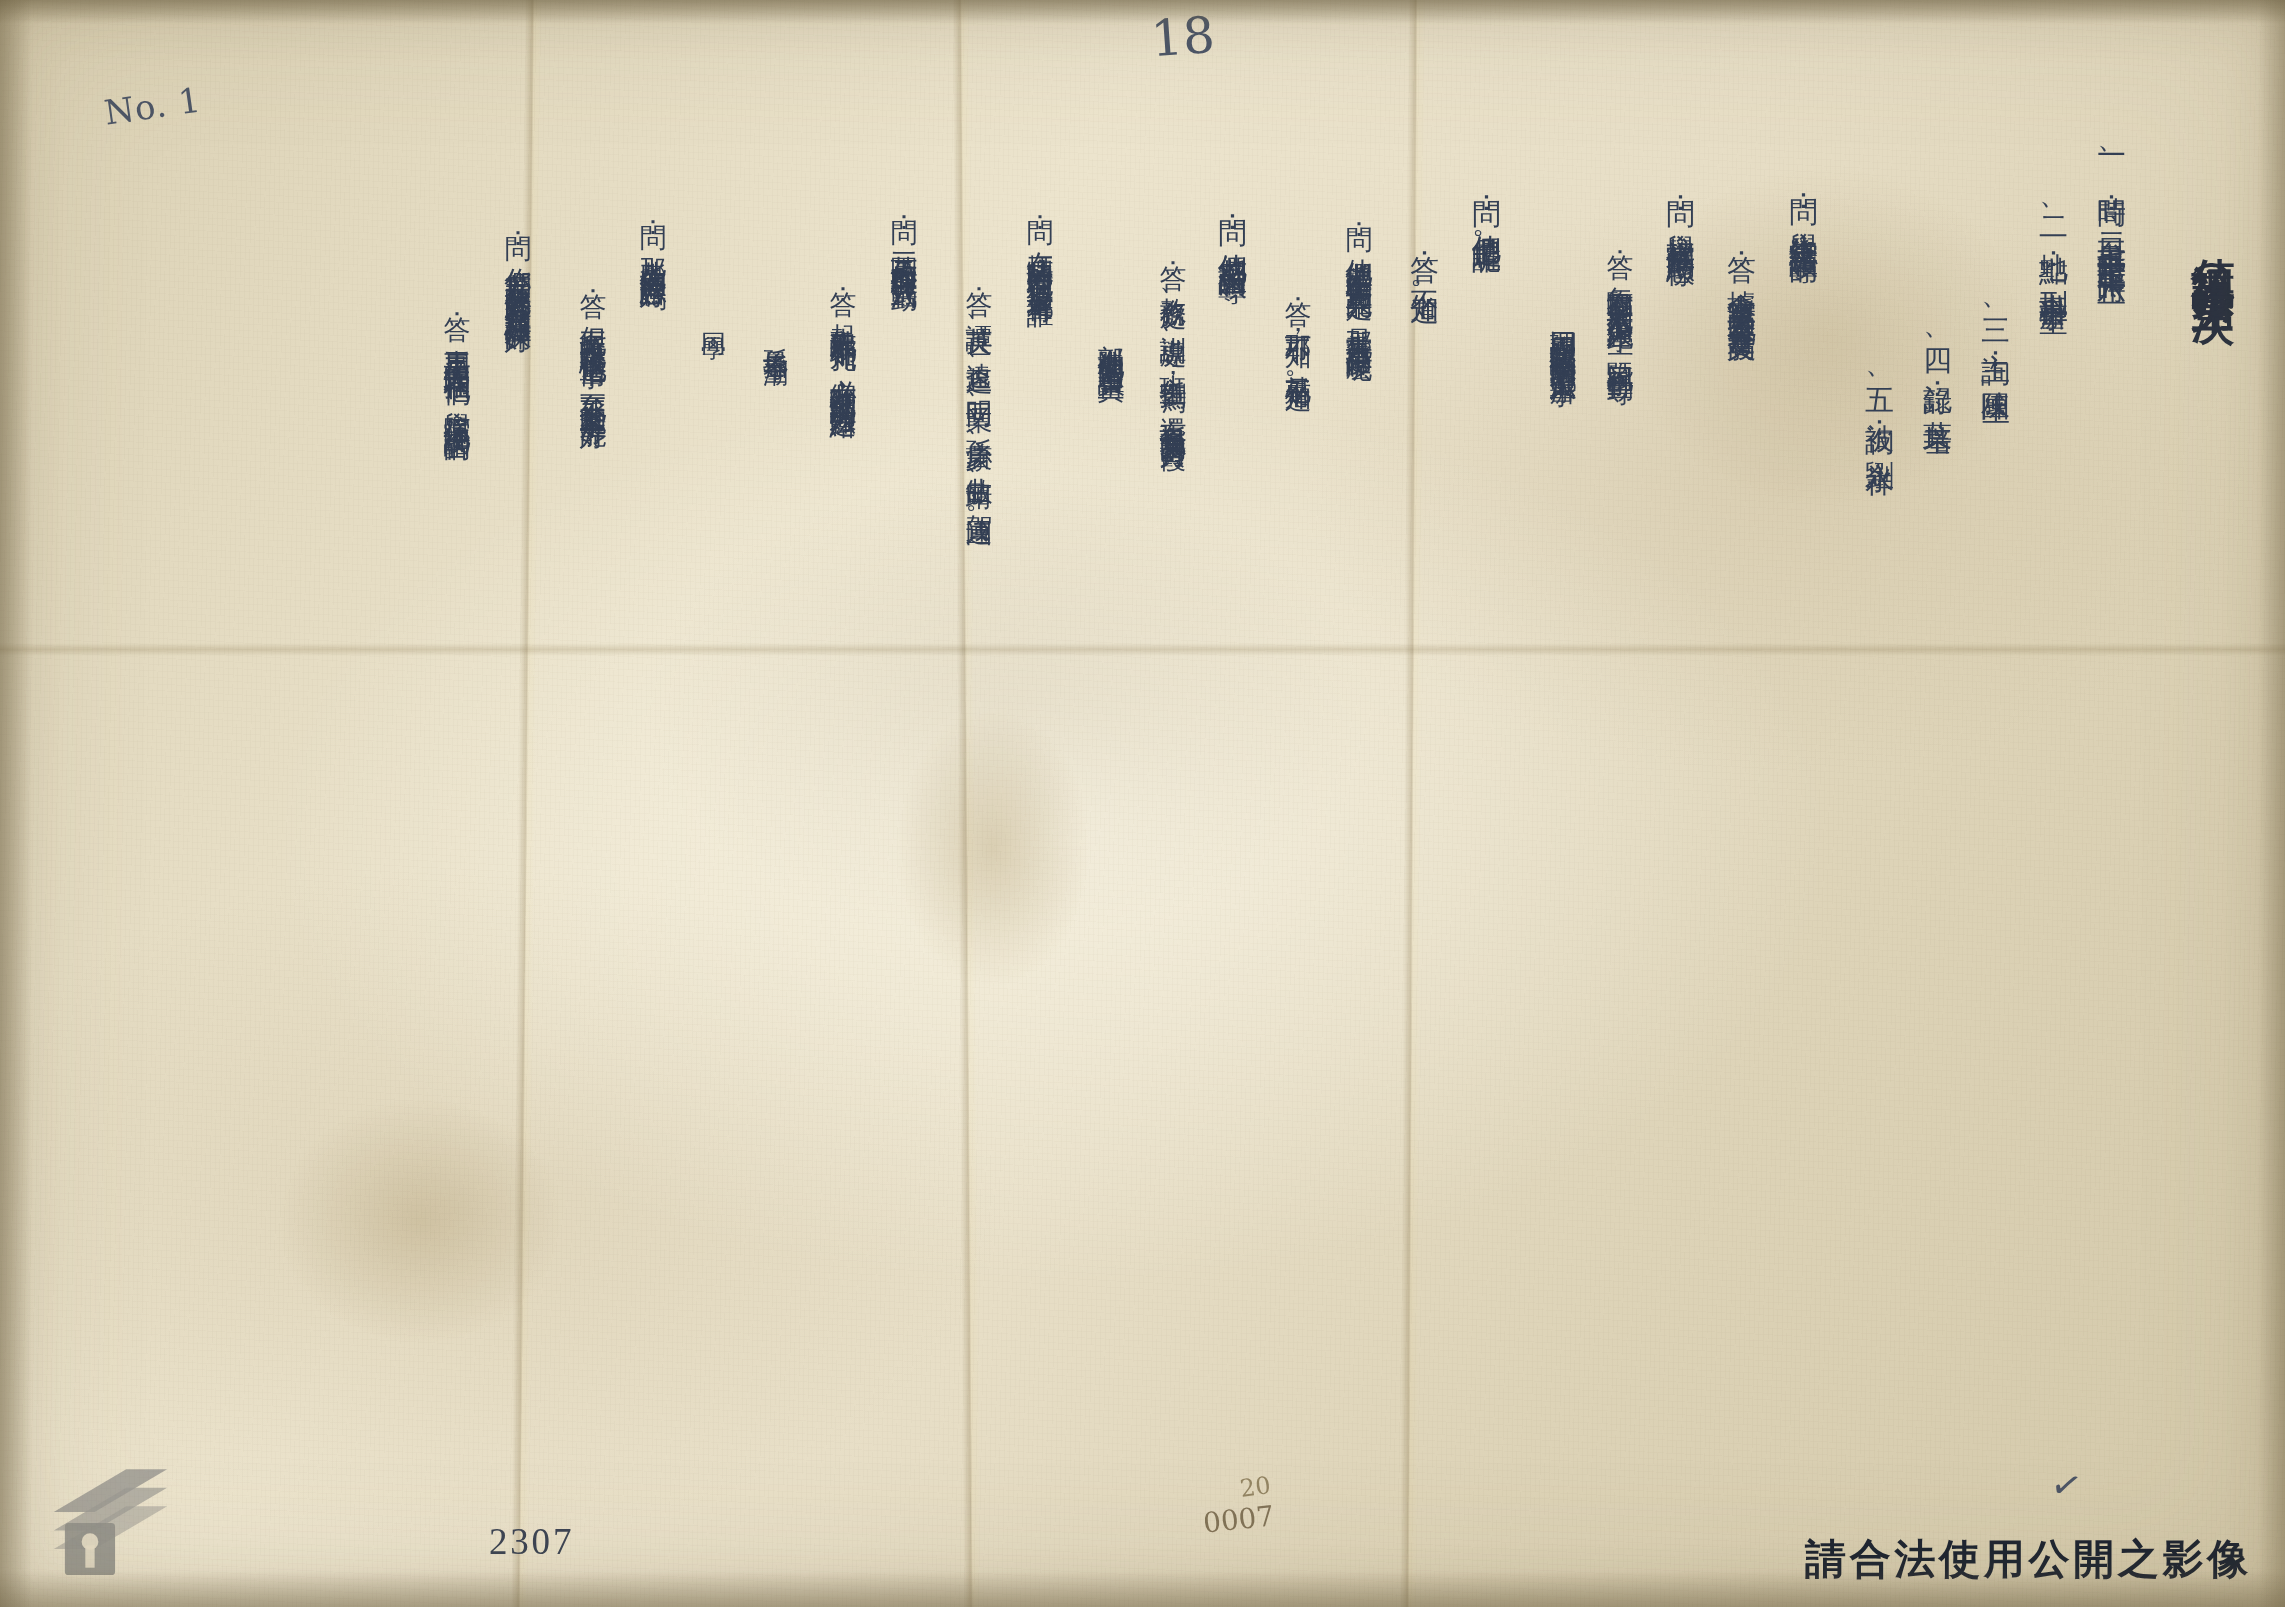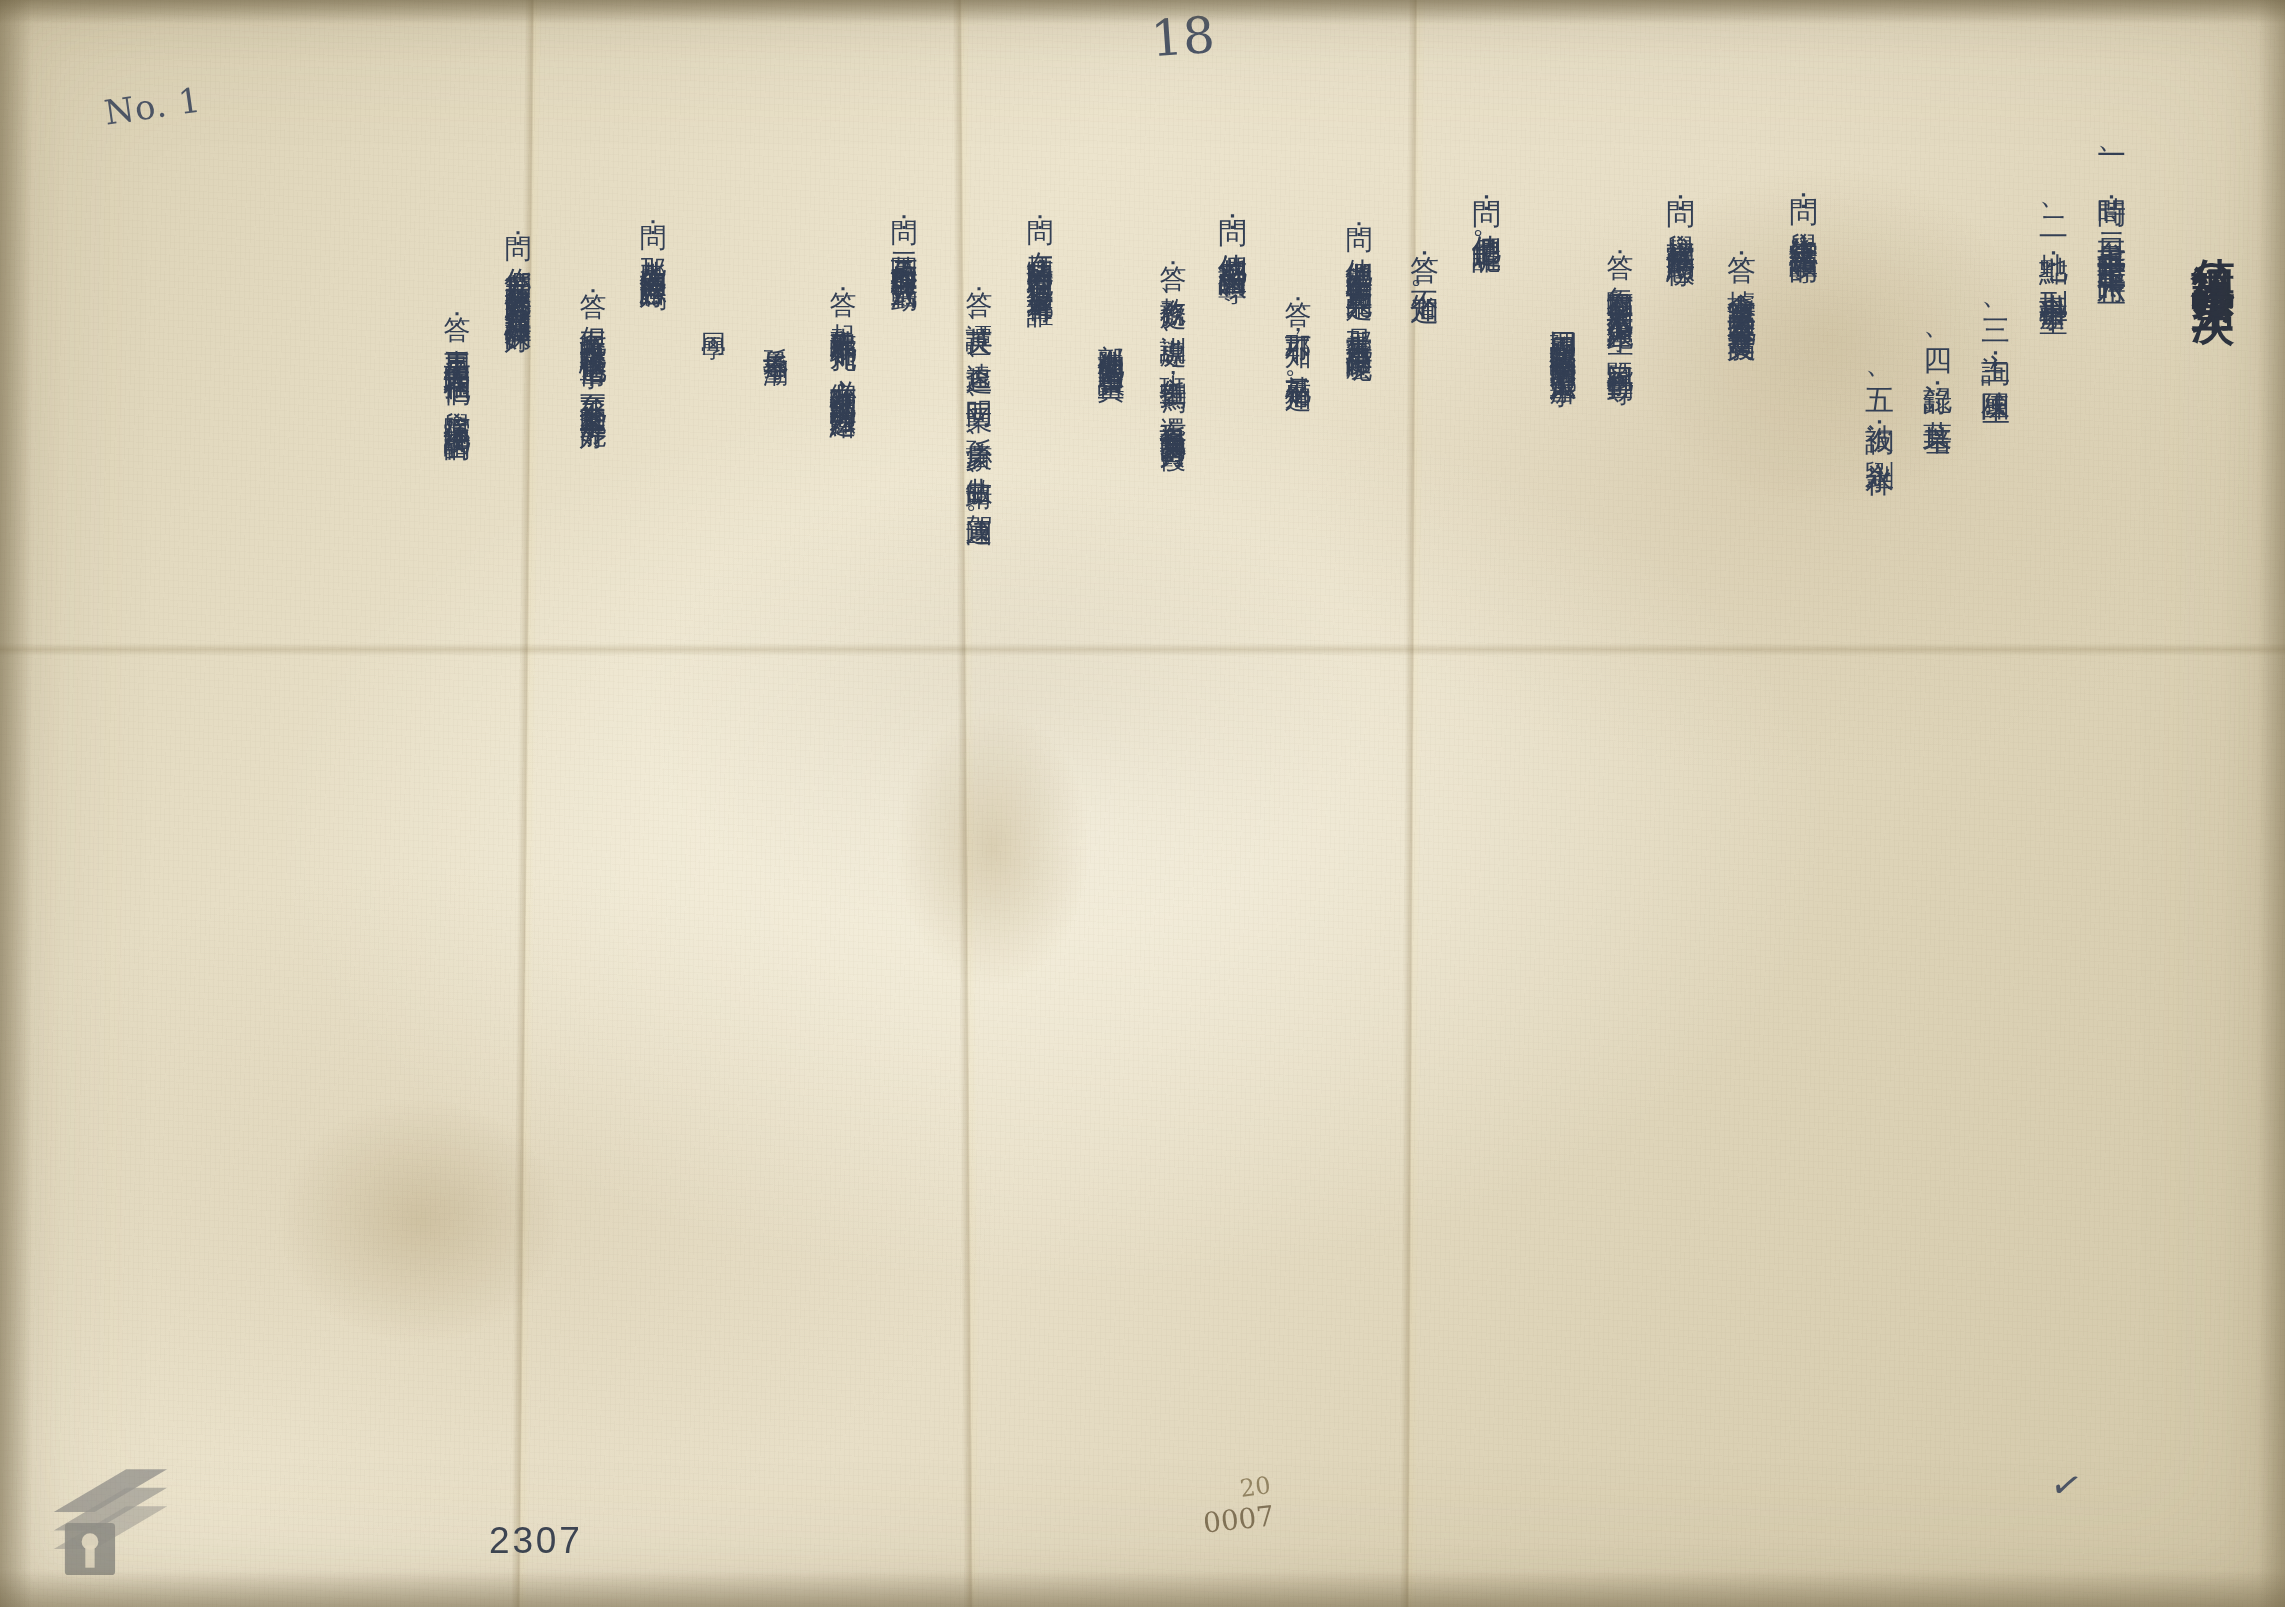--- a/index.html
+++ b/index.html
@@ -143,21 +143,21 @@
     font-family: "DejaVu Serif", serif;
     transform: rotate(-8deg);
     letter-spacing: 0.9px;
   }
   .archivenum {
     position: absolute;
     left: 489px;
     top: 1520px;
     font-size: 37px;
     color: #3c4453;
-    font-family: Liberation Sans, sans-serif;
+    font-family: Liberation Serif, serif;
     letter-spacing: 2.8px;
   }
   .stampnum {
     position: absolute;
     left: 1203px;
     top: 1503px;
     font-size: 28px;
     color: #6a5a3e;
     font-family: "DejaVu Serif", serif;
     transform: rotate(-6deg);
@@ -267,20 +267,21 @@
       <path d="M18 84 L96 38 L140 38 L62 84 Z" fill-opacity="0.7"></path>
       <path d="M18 104 L96 58 L140 58 L62 104 Z" fill-opacity="0.55"></path>
     </g>
     <g fill="#5d6063" fill-opacity="0.9">
       <rect x="30" y="76" width="54" height="56" rx="4"></rect>
       <circle cx="57" cy="96" r="9" fill="#e7dec6"></circle>
       <rect x="52" y="100" width="10" height="24" fill="#e7dec6"></rect>
     </g>
   </svg>
 
+  <div class="footer-note">請合法使用公開之影像</div>
 
   <div class="edge-shade"></div>
   <div class="edge-top"></div>
   <div class="edge-bottom"></div>
   <div class="edge-left"></div>
   <div class="edge-right"></div>
 </div>
 
 
 </body></html>

